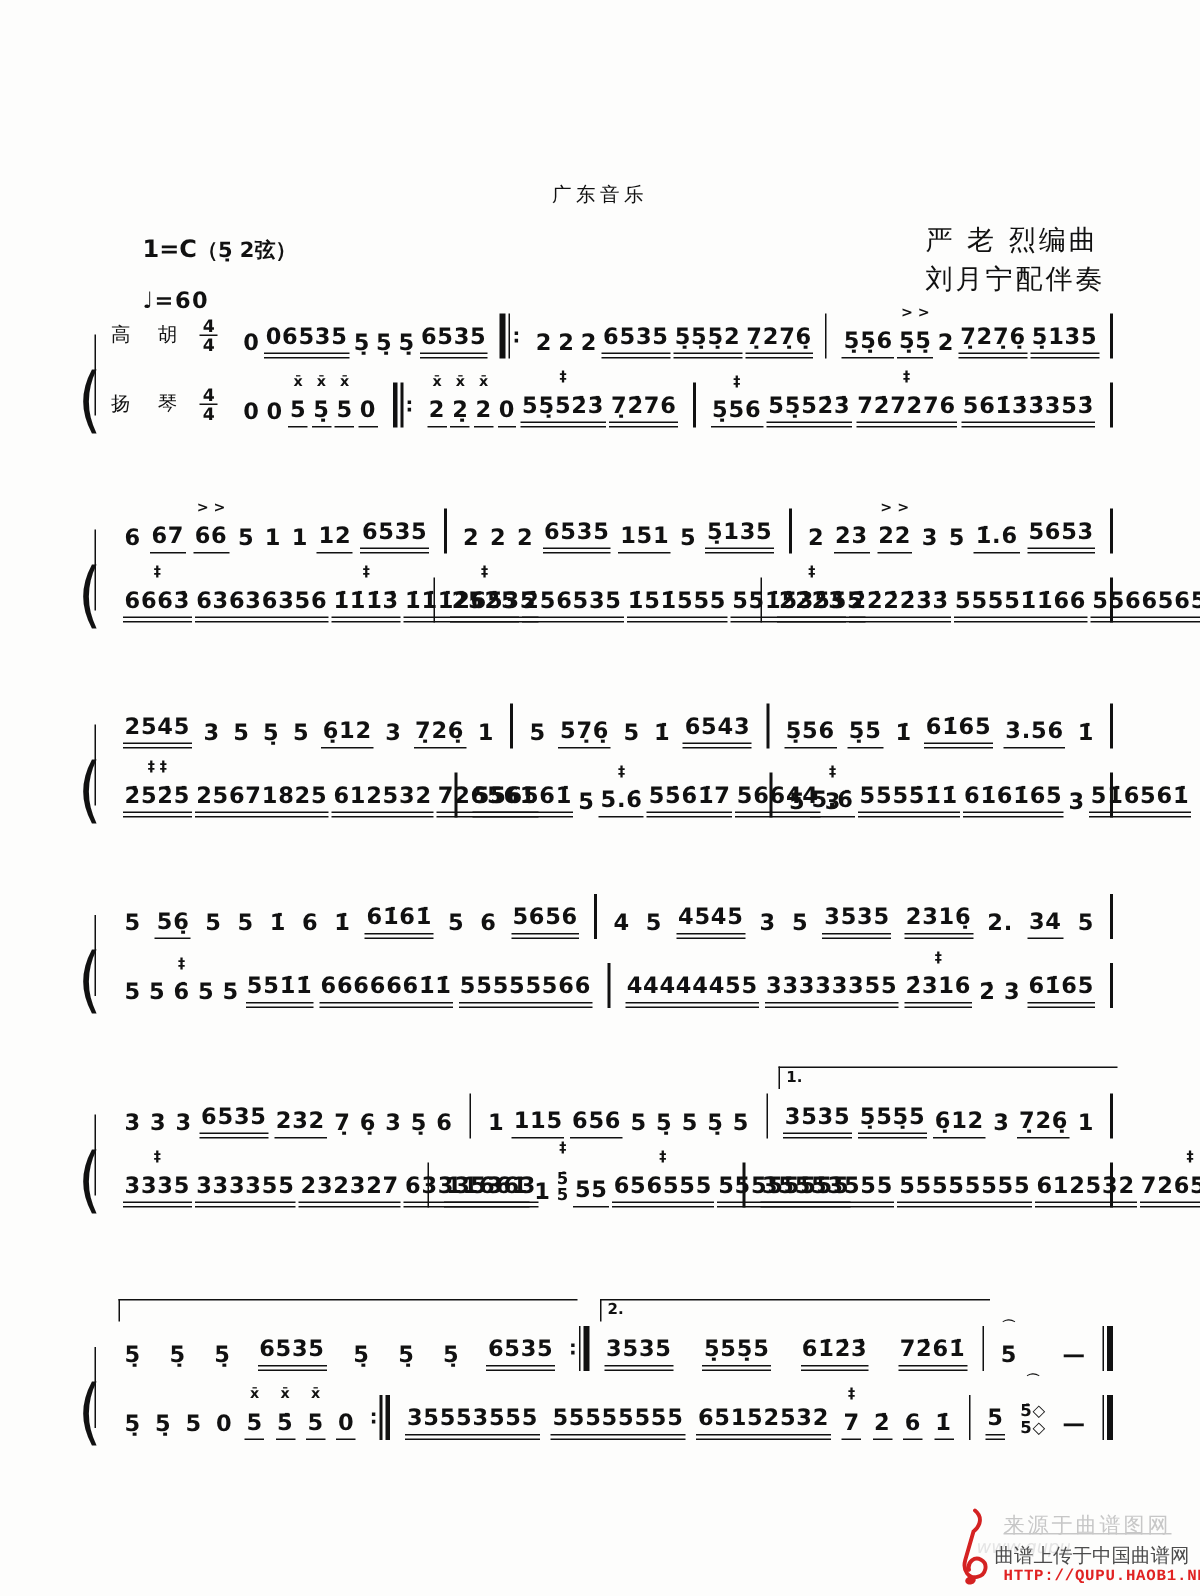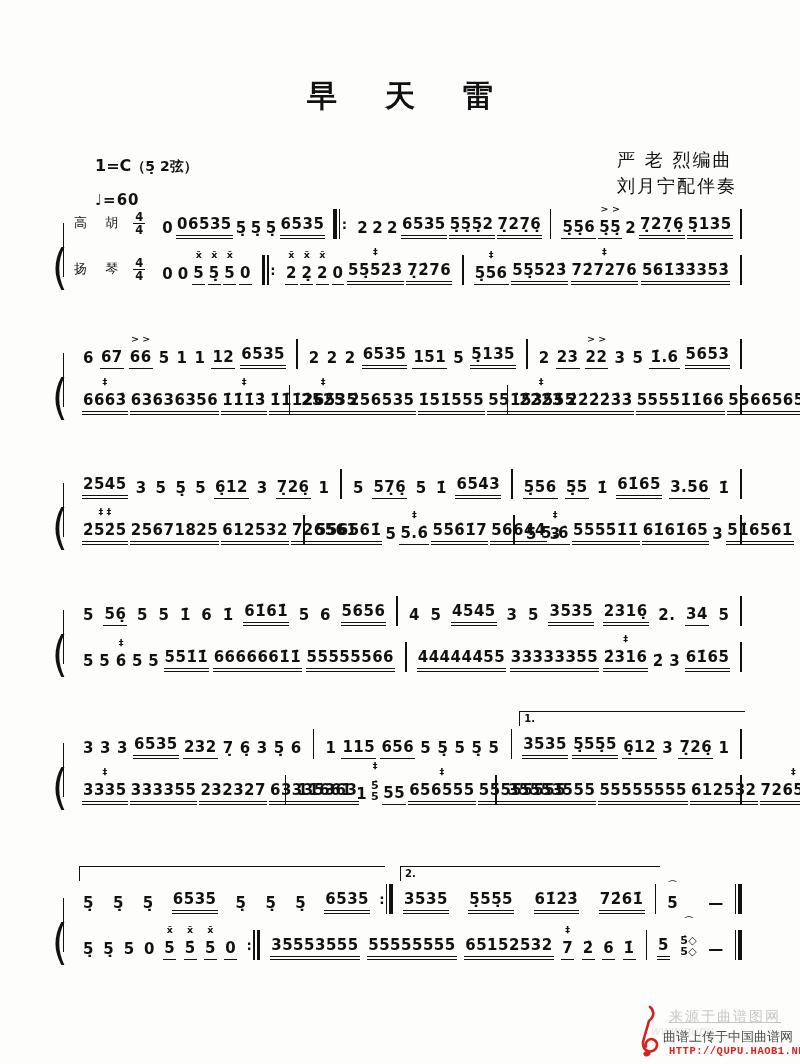--- a/index.html
+++ b/index.html
@@ -49,21 +49,21 @@
   .wm .l1{position:absolute;left:54px;top:10px;font-size:14px;letter-spacing:2px;color:#c7c7c7;white-space:nowrap;text-decoration:underline;}
   .wm .lbg{position:absolute;left:36px;top:26px;font-size:12px;font-style:italic;color:#e4e4e4;white-space:nowrap;}
   .wm .l2{position:absolute;left:48px;top:30px;font-size:13px;color:#4c4c4c;white-space:nowrap;}
   .wm .l3{position:absolute;left:54px;top:47px;font-size:10.5px;font-weight:bold;color:#e02222;
           font-family:"Liberation Mono","DejaVu Sans Mono",monospace;white-space:nowrap;letter-spacing:0.5px;}
 </style>
 </head>
 <body>
 
 <div id="sheet">
-  <div class="title">旱天雷</div>
+  <div class="subtitle">广东音乐</div>
   <div class="keysig"><span>1=C</span><span class="paren">（5̣ 2弦）</span></div>
   <div class="tempo">♩=60</div>
   <div class="credit c1">严 老 烈编曲</div>
   <div class="credit c2">刘月宁配伴奏</div>
 
   <div id="score">
       <div class="system" style="top: 193px;">
         <div class="part">
           <span class="ilabel">高 胡</span>
           <span class="ts">

